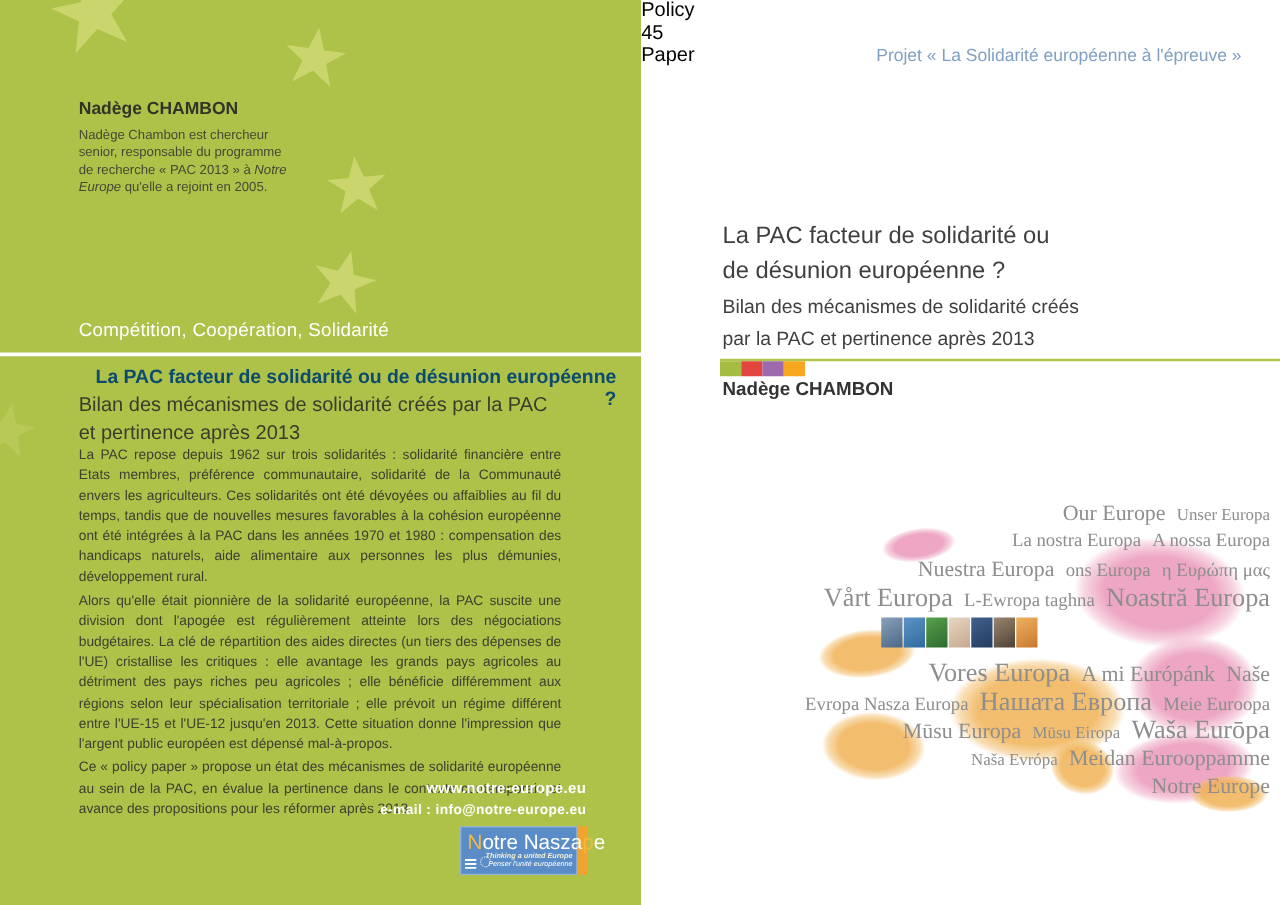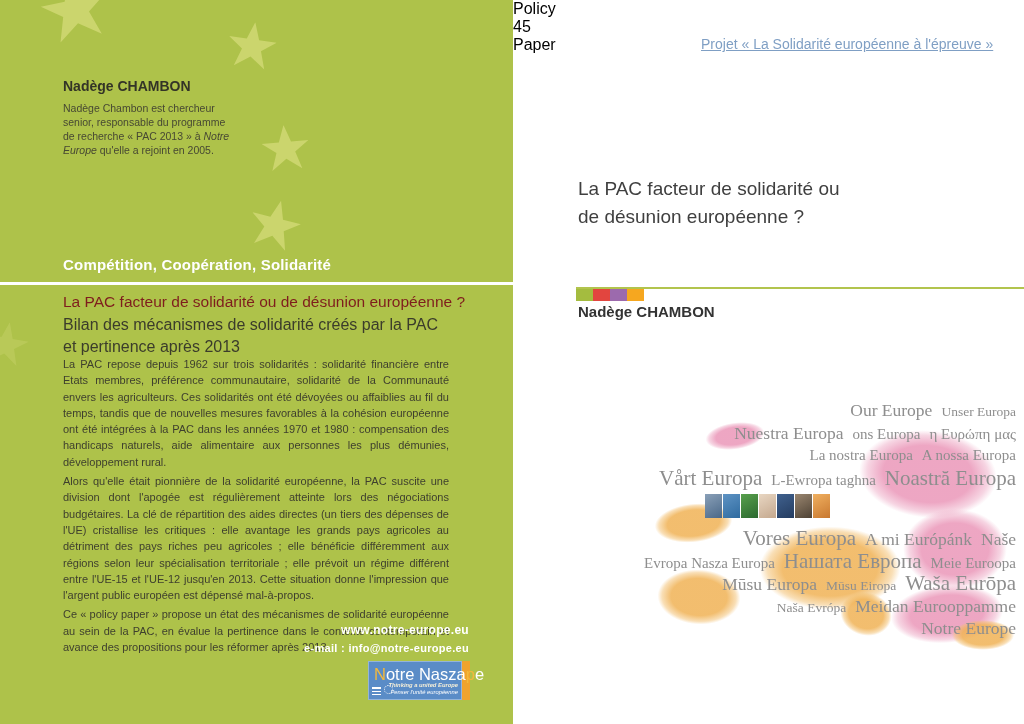--- a/index.html
+++ b/index.html
@@ -12,23 +12,23 @@
     position:absolute;left:0;top:0;width:513px;height:724px;
     background:#aec24a;overflow:hidden;
   }
   .star{
     position:absolute;background:#cbd56d;
     clip-path:polygon(50% 0%,63% 36%,100% 36%,70% 58%,82% 95%,50% 72%,18% 95%,30% 58%,0% 36%,37% 36%);
   }
   .author-block{position:absolute;left:63px;top:78px;width:190px;}
   .author-name{font-size:14px;font-weight:bold;color:#333427;}
   .author-bio{margin-top:7px;font-size:10.5px;line-height:14px;color:#474833;width:172px;}
-  .series-heading{position:absolute;left:63px;top:256px;font-size:15px;font-weight:bold;color:#ffffff;letter-spacing:.2px;}
+  .series-heading{position:absolute;left:63px;top:256px;font-size:15px;font-weight:normal;color:#ffffff;letter-spacing:.2px;}
   .white-rule{position:absolute;left:0;top:282px;width:513px;height:3px;background:#ffffff;}
-  .left-title{position:absolute;left:63px;top:293px;width:430px;font-size:15.5px;font-weight:normal;color:#7f1d1d;}
+  .left-title{position:absolute;left:63px;top:293px;width:430px;font-size:15.5px;font-weight:bold;color:#0c4a6e;text-align:right;}
   .left-subtitle{position:absolute;left:63px;top:314px;width:420px;font-size:16px;line-height:21.5px;color:#3b3c2b;}
   .left-body{position:absolute;left:63px;top:356px;width:401px;font-size:11px;line-height:16.3px;color:#3e3f2e;text-align:justify;}
   .left-body p{margin:0 15px 3px 0;}
   .contact-block{position:absolute;right:44px;top:623px;text-align:right;color:#ffffff;}
   .contact-web{font-size:12px;font-weight:bold;letter-spacing:.3px;}
   .contact-mail{font-size:11px;font-weight:bold;margin-top:5px;letter-spacing:.3px;}
   
   .ne-logo{position:absolute;background:#5a8cc7;box-shadow:0 0 0 1px rgba(255,255,255,.35) inset;}
   .ne-bar{position:absolute;top:0;right:0;height:100%;background:#f0a32e;}
   .ne-brand{position:absolute;color:#ffffff;white-space:nowrap;font-weight:normal;}
@@ -39,21 +39,21 @@
   .ne-ic-circle{position:absolute;border:1px dotted #e8eef7;border-radius:50%;}
   
   .logo-sm{left:368px;top:661px;width:94px;height:39px;}
   .logo-sm .ne-bar{width:8px;right:-8px;}
   .logo-sm .ne-brand{left:6px;top:4px;font-size:16.5px;}
   .logo-sm .ne-tags{right:4px;bottom:4px;font-size:5.8px;}
   .logo-sm .ne-ic-stripes{left:4px;bottom:5px;width:9px;height:8px;}
   .logo-sm .ne-ic-circle{left:16px;bottom:6px;width:7px;height:7px;}
   
   .right-page{position:absolute;left:513px;top:0;width:511px;height:724px;background:#ffffff;overflow:hidden;}
-  .project-label{position:absolute;left:188px;top:36px;font-size:14px;color:#7f9fc4;white-space:nowrap;text-decoration:underline;}
+  .project-label{position:absolute;left:188px;top:36px;font-size:14px;color:#7f9fc4;white-space:nowrap;}
   .rt-title{position:absolute;left:65px;top:175px;font-size:19px;line-height:28px;color:#3f3f3f;}
   .rt-subtitle{position:absolute;left:65px;top:233px;font-size:15.5px;line-height:26px;color:#3f3f3f;}
   .green-rule{position:absolute;left:63px;top:287px;width:448px;height:2px;background:#b2c44d;}
   .color-squares{position:absolute;left:63px;top:289px;display:flex;}
   .color-squares span{width:17px;height:12px;display:block;}
   .rt-author{position:absolute;left:65px;top:303px;font-size:15px;font-weight:bold;color:#333333;}
   
   .map-art{position:absolute;left:0;top:390px;width:511px;height:290px;}
   .blob{position:absolute;}
   .blob.orange{background:radial-gradient(closest-side,rgba(240,178,85,.85) 50%,rgba(243,191,110,.5) 66%,rgba(243,191,110,0) 74%);}
@@ -145,20 +145,24 @@
 </div>
 
 <div class="right-page">
 
   <div class="project-label">Projet « La Solidarité européenne à l'épreuve »</div>
 
   <div class="rt-title">
     <div>La PAC facteur de solidarité ou</div>
     <div>de désunion européenne ?</div>
   </div>
+  <div class="rt-subtitle">
+    <div>Bilan des mécanismes de solidarité créés</div>
+    <div>par la PAC et pertinence après 2013</div>
+  </div>
 
   <div class="green-rule"></div>
   <div class="color-squares">
     <span style="background:#a4bc3f"></span>
     <span style="background:#e2453f"></span>
     <span style="background:#9c6aad"></span>
     <span style="background:#f6a71f"></span>
   </div>
 
   <div class="rt-author">Nadège CHAMBON</div>
@@ -170,22 +174,22 @@
     <div class="blob orange" style="left:222px;top:122px;width:190px;height:112px;"></div>
     <div class="blob orange" style="left:318px;top:195px;width:70px;height:58px;transform:rotate(15deg);"></div>
     <div class="blob pink" style="left:322px;top:25px;width:186px;height:118px;transform:rotate(5deg);"></div>
     <div class="blob pink" style="left:372px;top:105px;width:140px;height:108px;"></div>
     <div class="blob pink" style="left:358px;top:185px;width:152px;height:78px;transform:rotate(-5deg);"></div>
     <div class="blob orange" style="left:428px;top:225px;width:84px;height:40px;"></div>
   </div>
 
   <div class="map-text map-text-top">
     <div class="mapline"><span class="seg-lg">Our Europe</span><span class="seg-sm">Unser Europa</span></div>
+    <div class="mapline"><span class="seg-md">La nostra Europa</span><span class="seg-md">A nossa Europa</span></div>
     <div class="mapline"><span class="seg-lg">Nuestra Europa</span><span class="seg-md">ons Europa</span><span class="seg-md">η Ευρώπη μας</span></div>
-    <div class="mapline"><span class="seg-md">La nostra Europa</span><span class="seg-md">A nossa Europa</span></div>
     <div class="mapline"><span class="seg-xl">Vårt Europa</span><span class="seg-md">L-Ewropa taghna</span><span class="seg-xl">Noastră Europa</span></div>
   </div>
 
   <div class="photo-strip">
     <span class="tile"></span>
       <span class="tile"></span>
       <span class="tile"></span>
       <span class="tile"></span>
       <span class="tile"></span>
       <span class="tile"></span>

